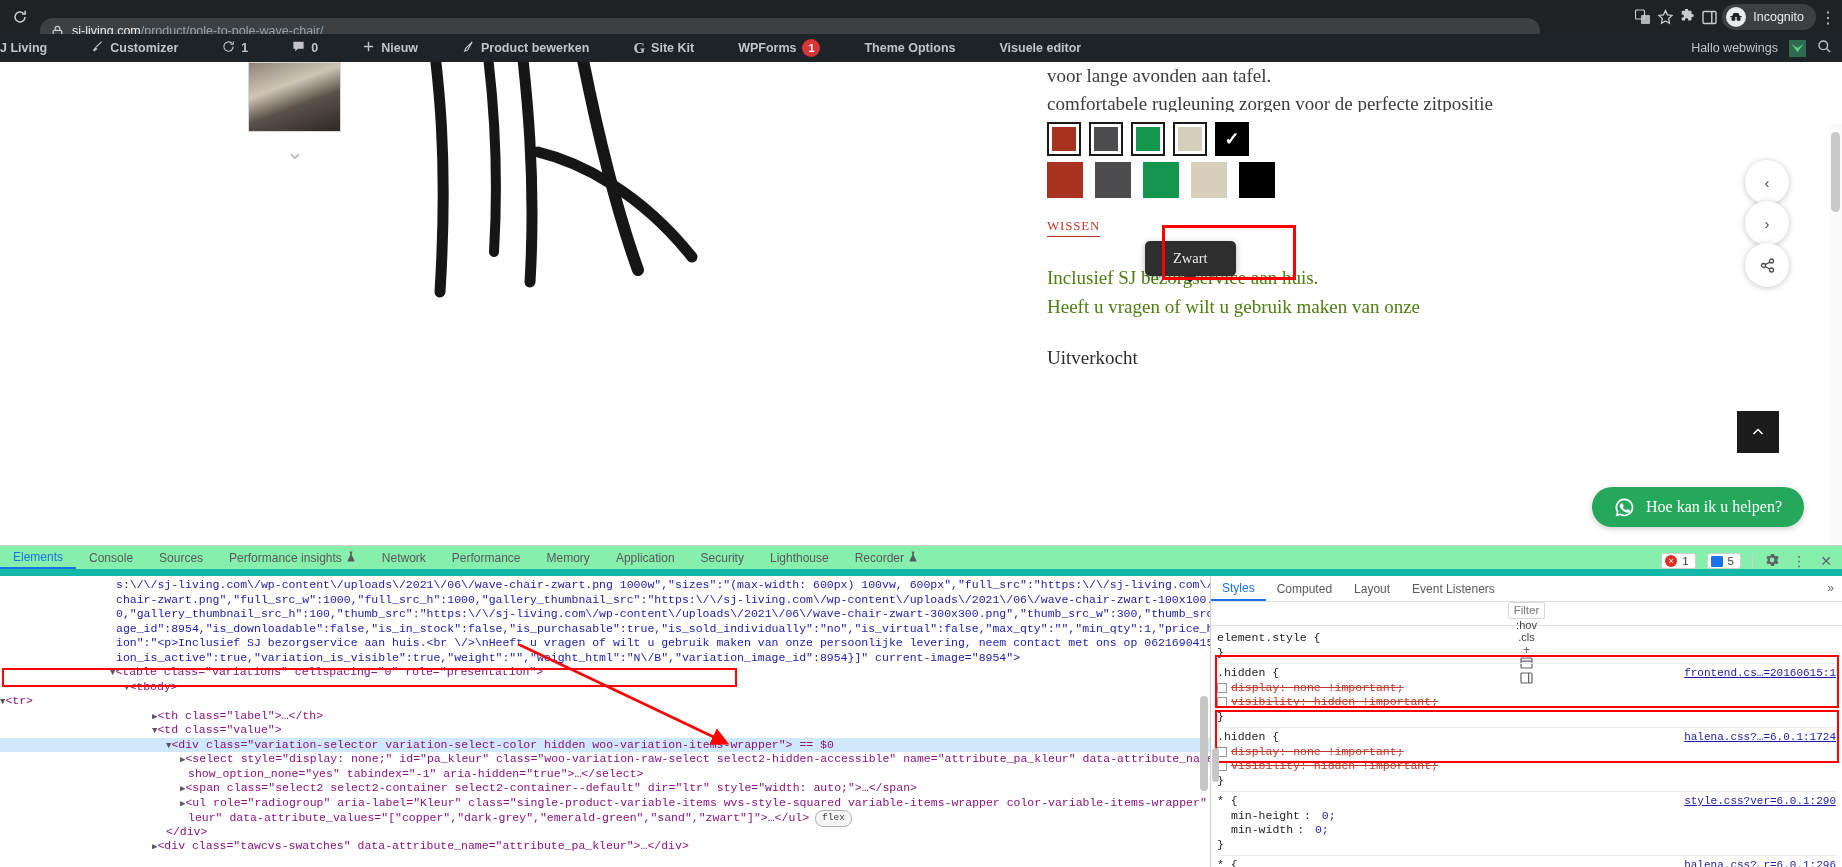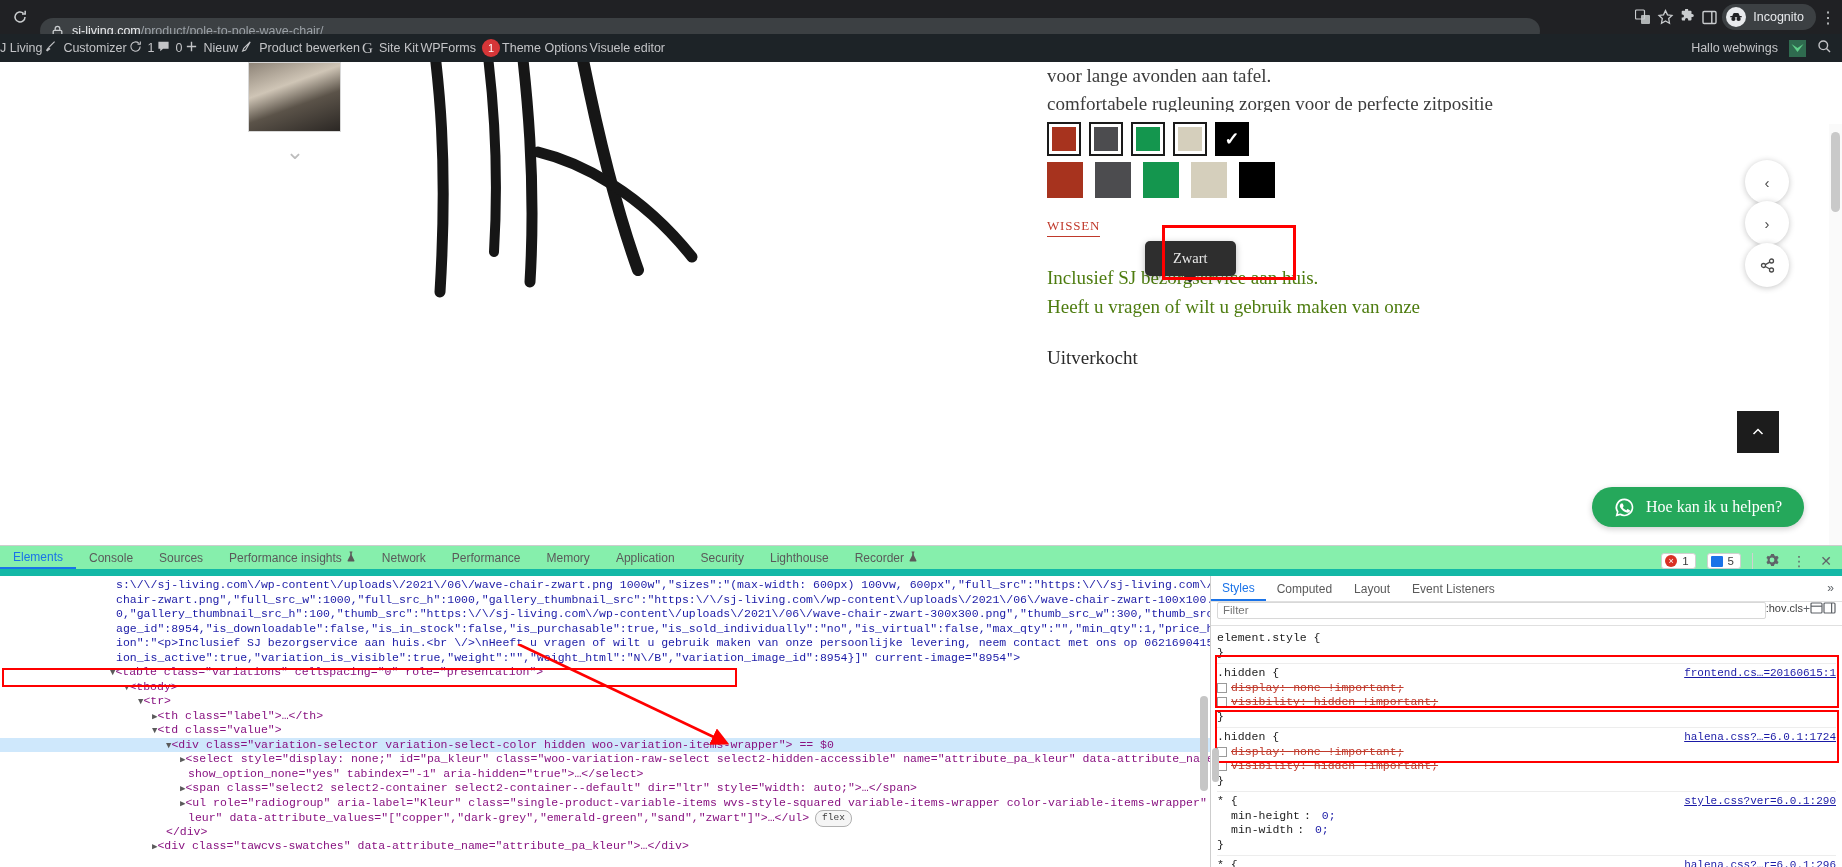--- a/index.html
+++ b/index.html
@@ -49,21 +49,21 @@
   .kebab { color: #c9ccce; font-size: 16px; letter-spacing: 0; width:14px; text-align:center;}
 
   
   .wp-adminbar {
     position: absolute; top: 34px; left: 0; width: 1842px; height: 28px;
     background: #1d2327; color: #c3c4c7;
     display: flex; align-items: center; font-size: 12.5px;
   }
   .wp-item {
     display: flex; align-items: center; gap: 6px;
-    padding: 0 1px; height: 28px; white-space: nowrap;
+    padding: 0 22px; height: 28px; white-space: nowrap; font-weight: bold;
   }
   .wp-item:first-child { padding-left: 0; }
   .wp-badge {
     background: #d63638; color: #fff; border-radius: 9px;
     min-width: 18px; height: 18px; padding: 0 5px;
     font-size: 11px; display:flex; align-items:center; justify-content:center;
   }
   .wp-right {
     position: absolute; right: 10px; top: 0; height: 28px;
     display: flex; align-items: center; gap: 11px; font-size: 12.5px;
@@ -235,22 +235,23 @@
   }
   .st-tabbar {
     height: 26px; border-bottom: 1px solid #e0e0e0; display: flex; align-items: stretch;
     font-family: "Liberation Sans", sans-serif; position: relative;
   }
   .st-tab { display:flex; align-items:center; padding: 0 11px; font-size: 12px; color: #5a5a5a; }
   .st-tab.active { color: #1a73e8; border-bottom: 2px solid #1a73e8; }
   .st-more { position: absolute; right: 8px; top: 5px; color: #5f6368; font-size: 12px; }
   .st-filterbar {
     height: 24px; border-bottom: 1px solid #e0e0e0;
-    display: flex; padding: 0 6px; 
+    display: flex; align-items: center; padding: 0 6px; 
     font-family: "Liberation Sans", sans-serif;
+    flex-direction: column;
   }
   .st-filter-input {
     flex: 1; font-size: 11.5px; color: #757575; border: 1px solid #d8d8d8;
     border-radius: 2px; height: 17px; line-height: 15px; padding: 0 5px; background:#fff;
   }
   .st-pill { font-size: 11px; color: #3c3c3c; }
   .st-ico { font-size: 12px; color: #5f6368; }
   .st-rules {
     flex: 1; overflow: hidden; font-size: 11.5px; line-height: 14.5px;
     color: #222; padding: 3px 6px 0 6px; position: relative;
@@ -570,21 +571,21 @@
       <div class="dom-pane">
         <div class="code-line" style="padding-left:116px"><span class="tok-plain">s:\/\/sj-living.com\/wp-content\/uploads\/2021\/06\/wave-chair-zwart.png 1000w","sizes":"(max-width: 600px) 100vw, 600px","full_src":"https:\/\/sj-living.com\/wp-content\/uploads\/2021\/06\/wave-</span></div>
         <div class="code-line" style="padding-left:116px"><span class="tok-plain">chair-zwart.png","full_src_w":1000,"full_src_h":1000,"gallery_thumbnail_src":"https:\/\/sj-living.com\/wp-content\/uploads\/2021\/06\/wave-chair-zwart-100x100.png","gallery_thumbnail_src_w":10</span></div>
         <div class="code-line" style="padding-left:116px"><span class="tok-plain">0,"gallery_thumbnail_src_h":100,"thumb_src":"https:\/\/sj-living.com\/wp-content\/uploads\/2021\/06\/wave-chair-zwart-300x300.png","thumb_src_w":300,"thumb_src_h":300,"src_w":600,"src_h":600},"im</span></div>
         <div class="code-line" style="padding-left:116px"><span class="tok-plain">age_id":8954,"is_downloadable":false,"is_in_stock":false,"is_purchasable":true,"is_sold_individually":"no","is_virtual":false,"max_qty":"","min_qty":1,"price_html":"","sku":"","variation_descript</span></div>
         <div class="code-line" style="padding-left:116px"><span class="tok-plain">ion":"&lt;p&gt;Inclusief SJ bezorgservice aan huis.&lt;br \/&gt;\nHeeft u vragen of wilt u gebruik maken van onze persoonlijke levering, neem contact met ons op 0621690415&lt;\/p&gt;\n","variation_id":8952,"variat</span></div>
         <div class="code-line" style="padding-left:116px"><span class="tok-plain">ion_is_active":true,"variation_is_visible":true,"weight":"","weight_html":"N\/B","variation_image_id":8954}]" current-image="8954"&gt;</span></div>
 
         <div class="code-line" style="padding-left:110px"><span class="tri">▼</span><span class="tok-tag">&lt;table class="variations" cellspacing="0" role="presentation"&gt;</span></div>
         <div class="code-line" style="padding-left:124px"><span class="tri">▼</span><span class="tok-tag">&lt;tbody&gt;</span></div>
-        <div class="code-line" style="padding-left:138px"><span class="tri">▼</span><span class="tok-tag">&lt;tr&gt;</span></div>
+        <div class="code-line" style=""><span class="tri">▼</span><span class="tok-tag">&lt;tr&gt;</span></div>
         <div class="code-line" style="padding-left:152px"><span class="tri">▶</span><span class="tok-tag">&lt;th class="label"&gt;…&lt;/th&gt;</span></div>
         <div class="code-line" style="padding-left:152px"><span class="tri">▼</span><span class="tok-tag">&lt;td class="value"&gt;</span></div>
 
         <div class="code-line sel-row" style="padding-left:166px"><span class="tri">▼</span><span class="tok-tag">&lt;div class="variation-selector variation-select-color hidden woo-variation-items-wrapper"&gt; == $0</span></div>
 
         <div class="code-line" style="padding-left:180px"><span class="tri">▶</span><span class="tok-tag">&lt;select style="display: none;" id="pa_kleur" class="woo-variation-raw-select select2-hidden-accessible" name="attribute_pa_kleur" data-attribute_name="attribute_pa_kleur" data-</span></div>
         <div class="code-line" style="padding-left:188px"><span class="tok-tag">show_option_none="yes" tabindex="-1" aria-hidden="true"&gt;…&lt;/select&gt;</span></div>
         <div class="code-line" style="padding-left:180px"><span class="tri">▶</span><span class="tok-tag">&lt;span class="select2 select2-container select2-container--default" dir="ltr" style="width: auto;"&gt;…&lt;/span&gt;</span></div>
         <div class="code-line" style="padding-left:180px"><span class="tri">▶</span><span class="tok-tag">&lt;ul role="radiogroup" aria-label="Kleur" class="single-product-variable-items wvs-style-squared variable-items-wrapper color-variable-items-wrapper" data-attribute_name="attribute_pa_k</span></div>
         <div class="code-line" style="padding-left:188px"><span class="tok-tag">leur" data-attribute_values="["copper","dark-grey","emerald-green","sand","zwart"]"&gt;…&lt;/ul&gt;</span><span class="flex-badge">flex</span></div>

